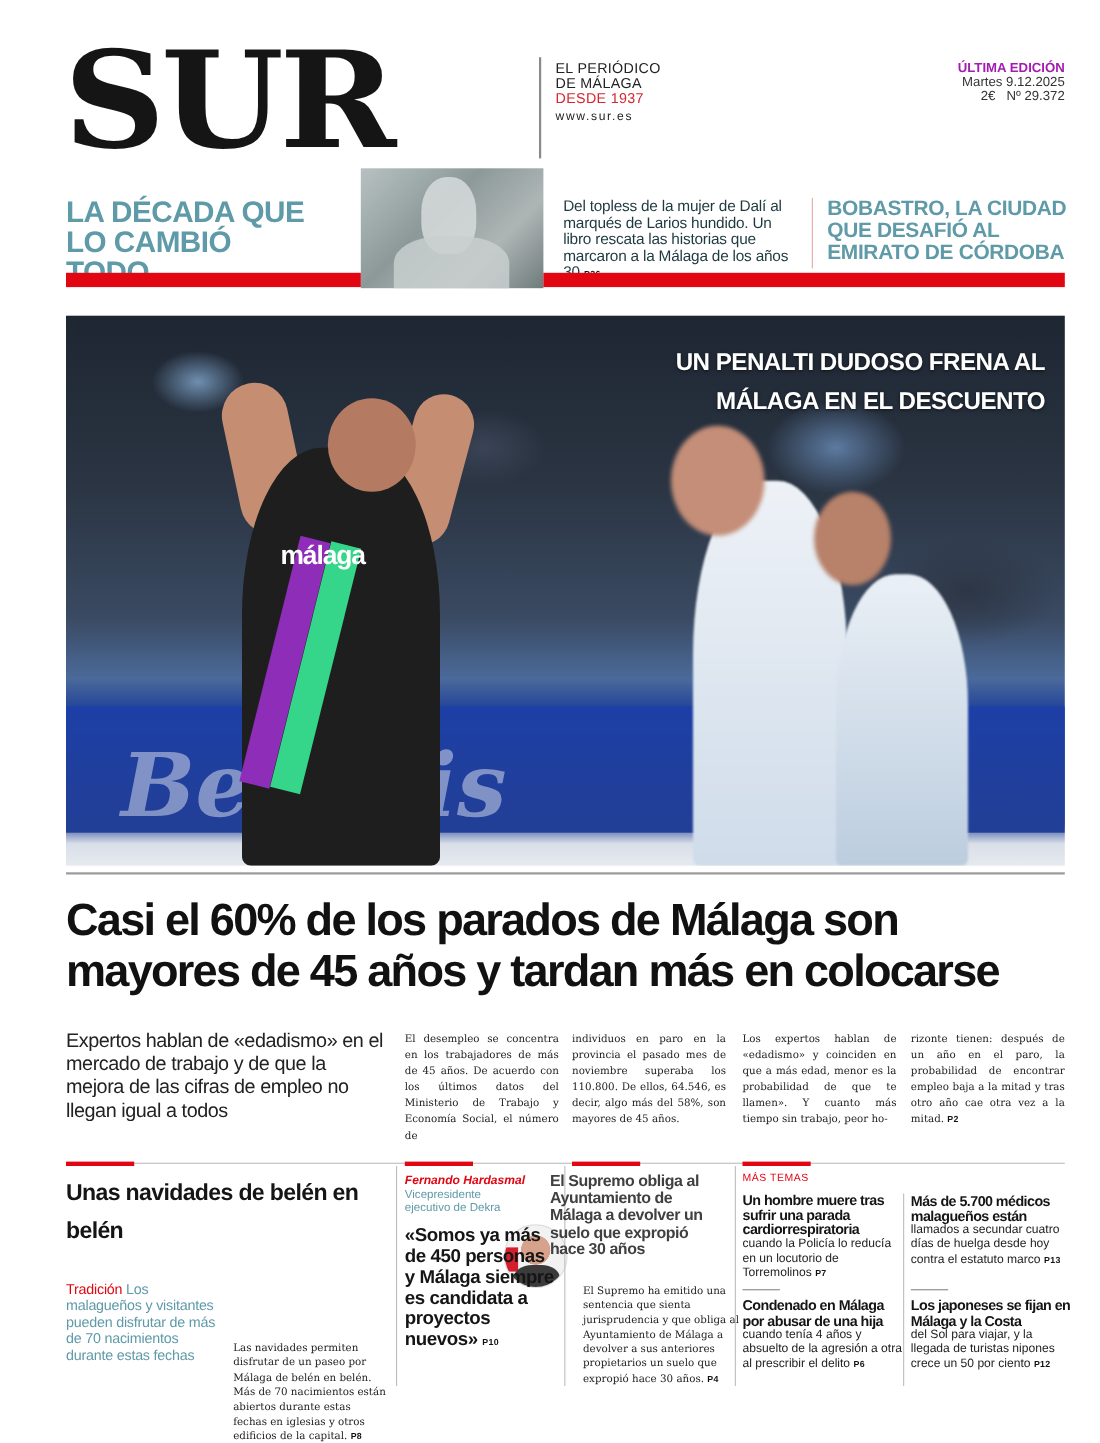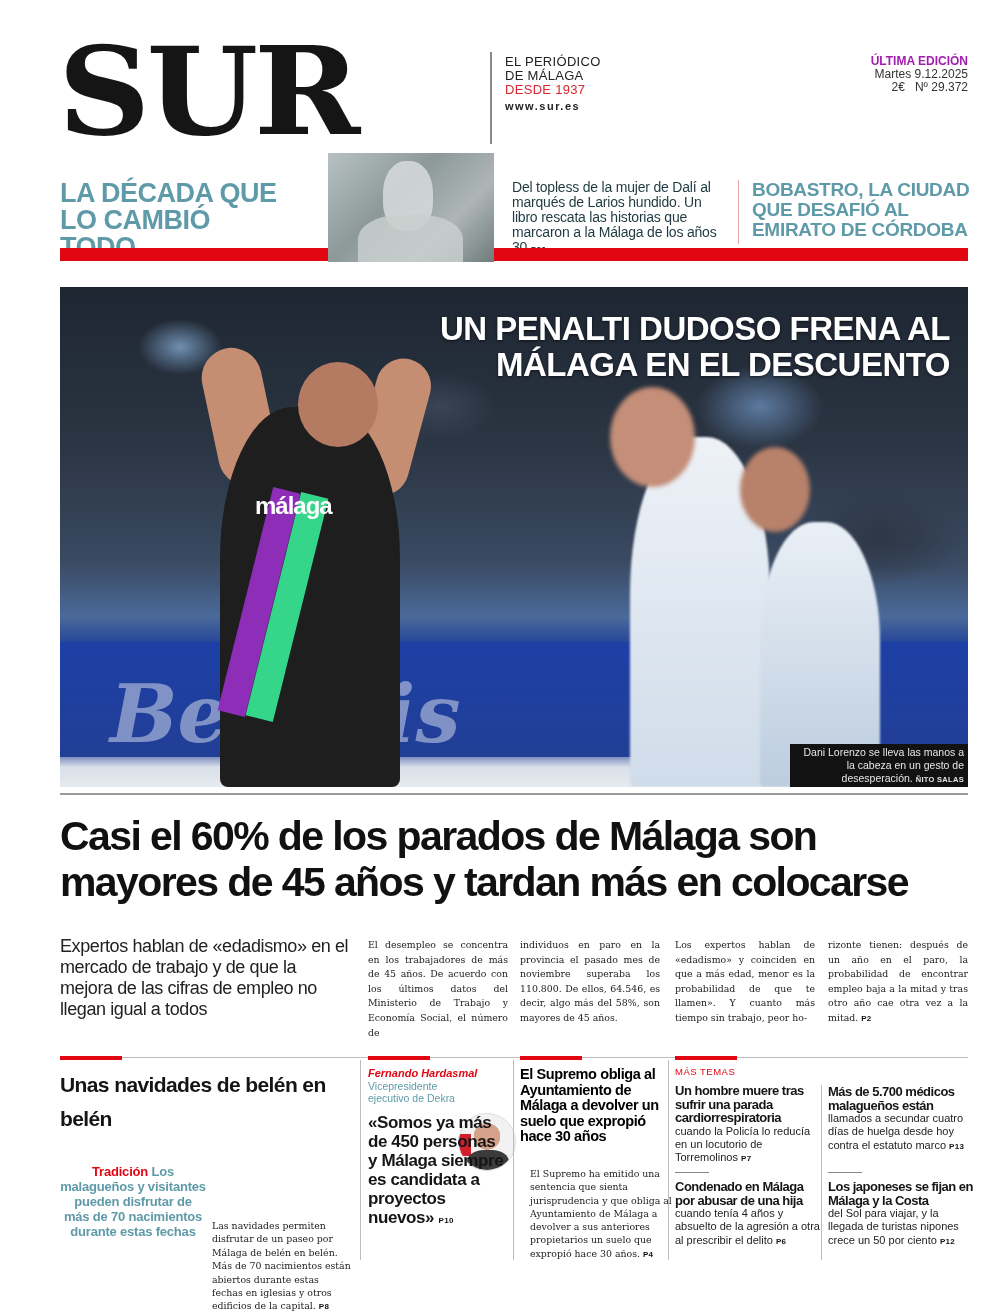--- a/index.html
+++ b/index.html
@@ -6,21 +6,21 @@
   html, body { width: 1000px; height: 1312px; background: #ffffff; overflow: hidden; }
   body { position: relative; font-family: "Liberation Sans", sans-serif; color: #1a1a1a; }
 
   .abs { position: absolute; }
 
   
   .logo { left: 58px; top: 44px; width: 420px; height: 100px; font-family: "DejaVu Serif", serif; font-weight: 900; font-size: 128px; line-height: 100px; letter-spacing: -4px; color: #151515; transform: scaleY(0.95); transform-origin: top left; }
   .logo-sep { left: 490px; top: 52px; width: 2px; height: 92px; background: #8a8a8a; }
   .tagline { left: 505px; top: 55px; font-size: 13px; line-height: 14px; color: #222; letter-spacing: 0.3px; }
   .tagline .red { color: #d7262f; }
-  .tagline .web { font-weight: bold; letter-spacing: 1.5px; font-size: 11px; margin-top: 2px; }
+  .tagline .web { font-weight: normal; letter-spacing: 1.5px; font-size: 11px; margin-top: 2px; }
   .edition { right: 32px; top: 55px; text-align: right; font-size: 12px; line-height: 13px; color: #333; }
   .edition .title { font-weight: bold; color: #a21caf; font-size: 12px; }
 
   
   .teaser-left { left: 60px; top: 180px; font-size: 27px; line-height: 27px; font-weight: bold; color: #5f9aa8; letter-spacing: -0.5px; }
   .teaser-img { left: 328px; top: 153px; width: 166px; height: 109px; background: linear-gradient(135deg, #b7c1c2 0%, #8d9999 40%, #aeb6b5 70%, #6f7b7c 100%); overflow: hidden; }
   .teaser-img .face { position:absolute; left:55px; top:8px; width:50px; height:70px; border-radius: 45% 45% 40% 40%; background: #d6dcdb; opacity: .85; }
   .teaser-img .body { position:absolute; left:30px; top:62px; width:105px; height:60px; border-radius: 40% 40% 0 0; background: #c8cfce; opacity:.85; }
   .teaser-mid { left: 512px; top: 180px; width: 210px; font-size: 14px; line-height: 15px; color: #1e3a40; letter-spacing: -0.2px; }
   .page-ref { font-size: 8px; font-weight: bold; letter-spacing: 0.3px; color: #111; }
@@ -43,50 +43,50 @@
   .photo .stripe-p { position:absolute; left:185px; top:200px; width:28px; height:230px; background:#8e2db8; transform: rotate(14deg); }
   .photo .stripe-g { position:absolute; left:213px; top:205px; width:28px; height:230px; background:#35d58a; transform: rotate(14deg); }
   .photo .head-main { position:absolute; left:238px; top:75px; width:80px; height:85px; background:#b47b62; border-radius: 50%; }
   .photo .arm-l { position:absolute; left:150px; top:60px; width:60px; height:140px; background:#c58e73; border-radius: 30px; transform: rotate(-12deg); }
   .photo .arm-r { position:absolute; left:305px; top:70px; width:55px; height:140px; background:#c58e73; border-radius: 30px; transform: rotate(15deg); }
   .photo .shirt-text { position:absolute; left:195px; top:205px; font-size:24px; font-weight:bold; color:#fff; letter-spacing:-1px; }
   .photo .p2 { position:absolute; left:570px; top:150px; width:140px; height:350px; background: linear-gradient(180deg,#eef2f7,#cfdcea); border-radius: 45% 45% 6px 6px; filter: blur(1px); }
   .photo .p2-head { position:absolute; left:550px; top:100px; width:85px; height:100px; background:#c48e78; border-radius: 50%; filter: blur(2px); }
   .photo .p3 { position:absolute; left:700px; top:235px; width:120px; height:265px; background: linear-gradient(180deg,#eaf0f6,#bccddf); border-radius: 45% 45% 6px 6px; filter: blur(1px); }
   .photo .p3-head { position:absolute; left:680px; top:160px; width:70px; height:85px; background:#b7816a; border-radius: 50%; filter: blur(2px); }
-  .photo-headline { position:absolute; right:18px; top:24px; text-align:right; font-weight:bold; font-size:33px; line-height:36px; color:#fff; letter-spacing:-0.5px; text-shadow: 0 1px 3px rgba(0,0,0,.6); }
+  .photo-headline { position:absolute; right:18px; top:24px; text-align:right; font-weight:bold; font-size:22px; line-height:36px; color:#fff; letter-spacing:-0.5px; text-shadow: 0 1px 3px rgba(0,0,0,.6); }
   .photo-sub { position:absolute; right:18px; top:110px; width:170px; text-align:right; font-size:14px; line-height:17px; color:#fff; text-shadow: 0 1px 2px rgba(0,0,0,.8); }
   .photo-sub .page-ref { color:#fff; }
   .caption { position:absolute; right:0; bottom:0; width:178px; background:#121212; color:#e6e6e6; font-size:10.5px; line-height:13px; text-align:right; padding: 2px 4px 1px 4px; }
   .caption .credit { font-size:7.5px; font-weight:bold; letter-spacing:.3px; }
   .photo-rule { left: 60px; top: 793px; width: 908px; height: 2px; background: #9a9a9a; }
 
   
   .main-headline { left: 60px; top: 813px; width: 910px; font-weight: bold; font-size: 41px; line-height: 46px; letter-spacing: -1.6px; color: #111; transform: scaleX(1.0); }
   .main-sub { left: 60px; top: 936px; width: 290px; font-size: 18px; line-height: 21px; color: #222; letter-spacing: -0.4px; }
   .main-col { top: 938px; width: 140px; font-family: "DejaVu Serif", serif; font-size: 9.4px; line-height: 14.6px; color: #222; text-align: justify; hyphens: manual; }
 
   .section-rule { left: 60px; top: 1057px; width: 908px; height: 1px; background: #bdbdbd; }
   .red-tab { height: 4px; width: 62px; background: #e20613; }
 
   
   .belen-title { left: 60px; top: 1068px; width: 300px; font-weight: 900; font-size: 21px; line-height: 34px; color: #151515; letter-spacing: -0.6px; }
-  .belen-lead { left: 60px; top: 1164px; width: 146px; font-weight: bold; font-size: 13px; line-height: 15px; color: #5f9aa8; letter-spacing: -0.2px; text-align: center; }
+  .belen-lead { left: 60px; top: 1164px; width: 146px; font-weight: normal; font-size: 13px; line-height: 15px; color: #5f9aa8; letter-spacing: -0.2px; }
   .belen-lead .kicker { color: #e20613; }
   .belen-body { left: 212px; top: 1219px; width: 140px; font-family: "DejaVu Serif", serif; font-size: 9.4px; line-height: 13.4px; color: #222; }
   .vsep { width: 1px; background: #bdbdbd; }
 
   .int-name { left: 368px; top: 1067px; font-weight: bold; font-size: 11px; color: #e20613; font-style: italic; }
   .int-role { left: 368px; top: 1080px; width: 110px; font-weight: normal; font-size: 10.5px; line-height: 12px; color: #5f9aa8; }
   .int-quote { left: 368px; top: 1113px; width: 140px; font-weight: bold; font-size: 17px; line-height: 19px; color: #151515; letter-spacing: -0.4px; }
   .avatar { left: 458px; top: 1113px; width: 58px; height: 58px; border-radius: 50%; background: radial-gradient(circle at 50% 40%, #d7a28c 0 30%, #f2f2f2 31% 100%); overflow: hidden; border: 1px solid #ddd; }
   .avatar .suit { position:absolute; left:8px; top:36px; width:42px; height:30px; background:#3b3b3b; border-radius: 40% 40% 0 0; }
   .avatar .red-deco { position:absolute; left:0; top:20px; width:12px; height:22px; background:#d21f2b; }
 
-  .sup-title { left: 520px; top: 1067px; width: 145px; font-weight: bold; font-size: 14.5px; line-height: 15.5px; color: #000000; letter-spacing: -0.4px; }
+  .sup-title { left: 500px; top: 1067px; width: 145px; font-weight: bold; font-size: 14.5px; line-height: 15.5px; color: #404040; letter-spacing: -0.4px; }
   .sup-body { left: 520px; top: 1167px; width: 145px; font-family: "DejaVu Serif", serif; font-size: 9.4px; line-height: 13.3px; color: #222; margin-left: 10px; }
 
   .mas-label { left: 675px; top: 1066px; font-size: 9.5px; color: #e20613; letter-spacing: 0.5px; }
   .brief { width: 145px; font-size: 11px; line-height: 13.3px; color: #222; }
   .brief .bt { display: block; font-weight: bold; font-size: 13px; line-height: 13.5px; color: #151515; letter-spacing: -0.5px; }
   .brief-rule { width: 34px; height: 1px; background: #888; }
 </style>
 </head>
 <body>
 
@@ -133,24 +133,20 @@
   <div class="player-main"></div>
   <div class="stripe-p"></div>
   <div class="stripe-g"></div>
   <div class="head-main"></div>
   <div class="shirt-text">málaga</div>
 
   <div class="photo-headline">
     <div>UN PENALTI DUDOSO FRENA AL</div>
     <div>MÁLAGA EN EL DESCUENTO</div>
   </div>
-  <div class="caption">
-    <span>Dani Lorenzo se lleva las manos a la cabeza en un gesto de desesperación.</span>
-    <span class="credit">ÑITO SALAS</span>
-  </div>
 </div>
 <div class="abs photo-rule"></div>
 
 <div class="abs main-headline">Casi el 60% de los parados de Málaga son mayores de 45 años y tardan más en colocarse</div>
 <div class="abs main-sub">Expertos hablan de «edadismo» en el mercado de trabajo y de que la mejora de las cifras de empleo no llegan igual a todos</div>
 <div class="abs main-col" style="left:368px">El desempleo se concentra en los trabajadores de más de 45 años. De acuerdo con los últimos datos del Ministerio de Trabajo y Economía Social, el número de</div>
 <div class="abs main-col" style="left:520px">individuos en paro en la provincia el pasado mes de noviembre superaba los 110.800. De ellos, 64.546, es decir, algo más del 58%, son mayores de 45 años.</div>
 <div class="abs main-col" style="left:675px">Los expertos hablan de «edadismo» y coinciden en que a más edad, menor es la probabilidad de que te llamen». Y cuanto más tiempo sin trabajo, peor ho-</div>
 <div class="abs main-col" style="left:828px">
   <span>rizonte tienen: después de un año en el paro, la probabilidad de encontrar empleo baja a la mitad y tras otro año cae otra vez a la mitad.</span>

